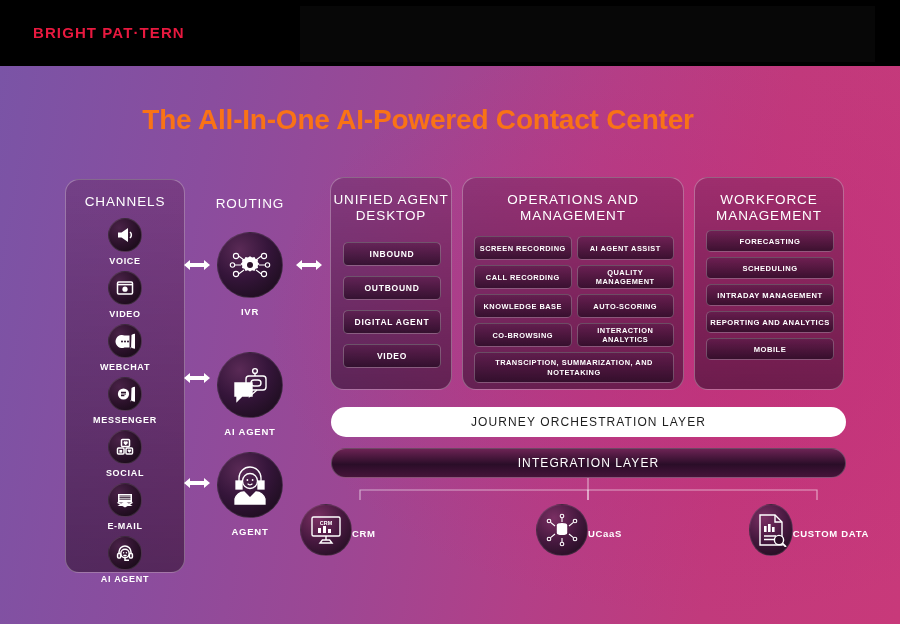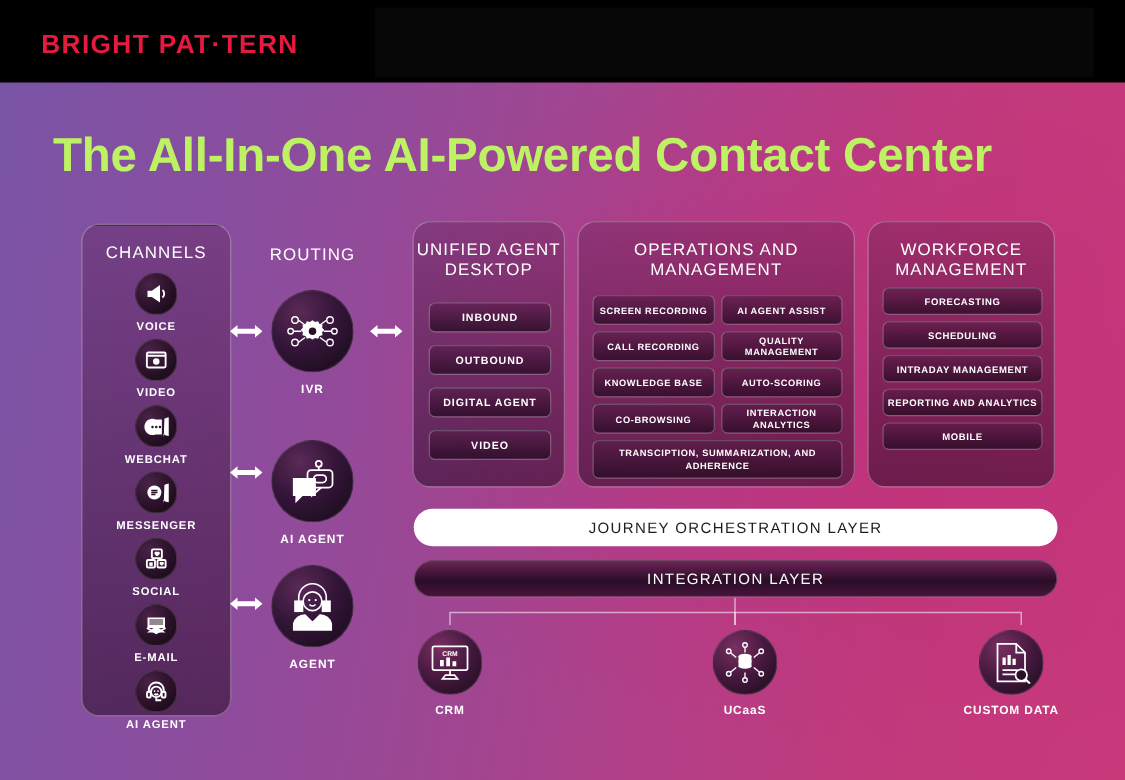--- a/index.html
+++ b/index.html
@@ -22,40 +22,40 @@
     width: 900px; height: 66px;
     background: #000000;
   }
   .header-panel {
     position: absolute; left: 300px; top: 6px;
     width: 575px; height: 56px;
     background: #070707;
   }
   .logo {
     position: absolute; left: 33px; top: 24px;
-    font-size: 21px; font-weight: bold;
+    font-size: 15px; font-weight: bold;
     letter-spacing: 1.1px;
     color: #e8193f;
     white-space: nowrap;
   }
 
   
   .canvas {
     position: absolute; left: 0; top: 66px;
     width: 900px; height: 558px;
     background:
       radial-gradient(ellipse 620px 420px at 78% 46%, rgba(193,42,122,0.55) 0%, rgba(193,42,122,0) 70%),
       linear-gradient(100deg, #7a54a6 0%, #8a4d9e 22%, #9c4794 42%, #b33f87 62%, #c13a7c 80%, #c8397a 100%);
   }
 
   .title {
     position: absolute; left: 0; top: 104px;
     width: 836px; text-align: center;
-    font-size: 38px; font-weight: bold;
-    color: #bef264;
+    font-size: 28px; font-weight: bold;
+    color: #f97316;
     letter-spacing: -0.2px;
   }
 
   
   .panel {
     position: absolute;
     border-radius: 14px;
     border: 1px solid rgba(255,255,255,0.30);
     background: linear-gradient(180deg, rgba(86,26,72,0.30) 0%, rgba(40,10,38,0.55) 100%);
   }
@@ -173,21 +173,21 @@
   #integration-layer {
     top: 448px;
     background: linear-gradient(180deg, #6c2354 0%, #2a0d28 55%, #46143a 100%);
     border: 1px solid rgba(255,255,255,0.22);
     color: #ffffff;
   }
 
   
   .int-node {
     position: absolute; width: 120px;
-    display: flex; flex-direction: column; align-items: center;
+    display: flex; flex-direction: row; align-items: center;
   }
   .int-circle {
     width: 52px; height: 52px; border-radius: 50%;
     background: radial-gradient(circle at 34% 26%, #7a2f63 0%, #45183e 50%, #180b18 100%);
     border: 1px solid rgba(255,255,255,0.10);
     display: flex; align-items: center; justify-content: center;
   }
   .int-label {
     margin-top: 7px; color: #ffffff; font-size: 9.5px;
     font-weight: bold; letter-spacing: 0.7px; white-space: nowrap;
@@ -379,21 +379,21 @@
     <div class="panel-title">OPERATIONS AND MANAGEMENT</div>
     <div class="ops-grid" id="ops-grid">
         <div class="ops-chip">SCREEN RECORDING</div>
         <div class="ops-chip">AI AGENT ASSIST</div>
         <div class="ops-chip">CALL RECORDING</div>
         <div class="ops-chip">QUALITY MANAGEMENT</div>
         <div class="ops-chip">KNOWLEDGE BASE</div>
         <div class="ops-chip">AUTO-SCORING</div>
         <div class="ops-chip">CO-BROWSING</div>
         <div class="ops-chip">INTERACTION ANALYTICS</div>
-        <div class="ops-chip wide">TRANSCIPTION, SUMMARIZATION, AND ADHERENCE</div>
+        <div class="ops-chip wide">TRANSCIPTION, SUMMARIZATION, AND NOTETAKING</div>
       </div>
   </div>
 
   <div class="panel" id="wfm-panel">
     <div class="panel-title">WORKFORCE MANAGEMENT</div>
     <div class="wfm-list" id="wfm-list">
         <div class="wfm-chip">FORECASTING</div>
         <div class="wfm-chip">SCHEDULING</div>
         <div class="wfm-chip">INTRADAY MANAGEMENT</div>
         <div class="wfm-chip">REPORTING AND ANALYTICS</div>

